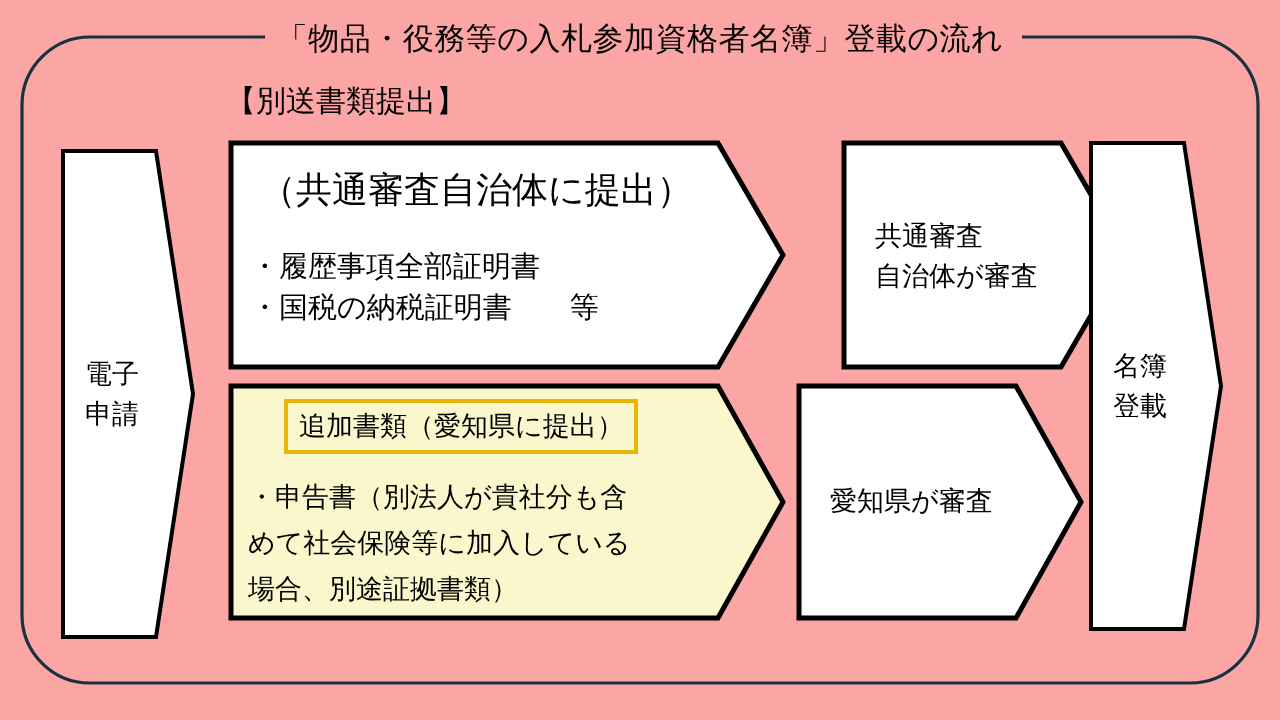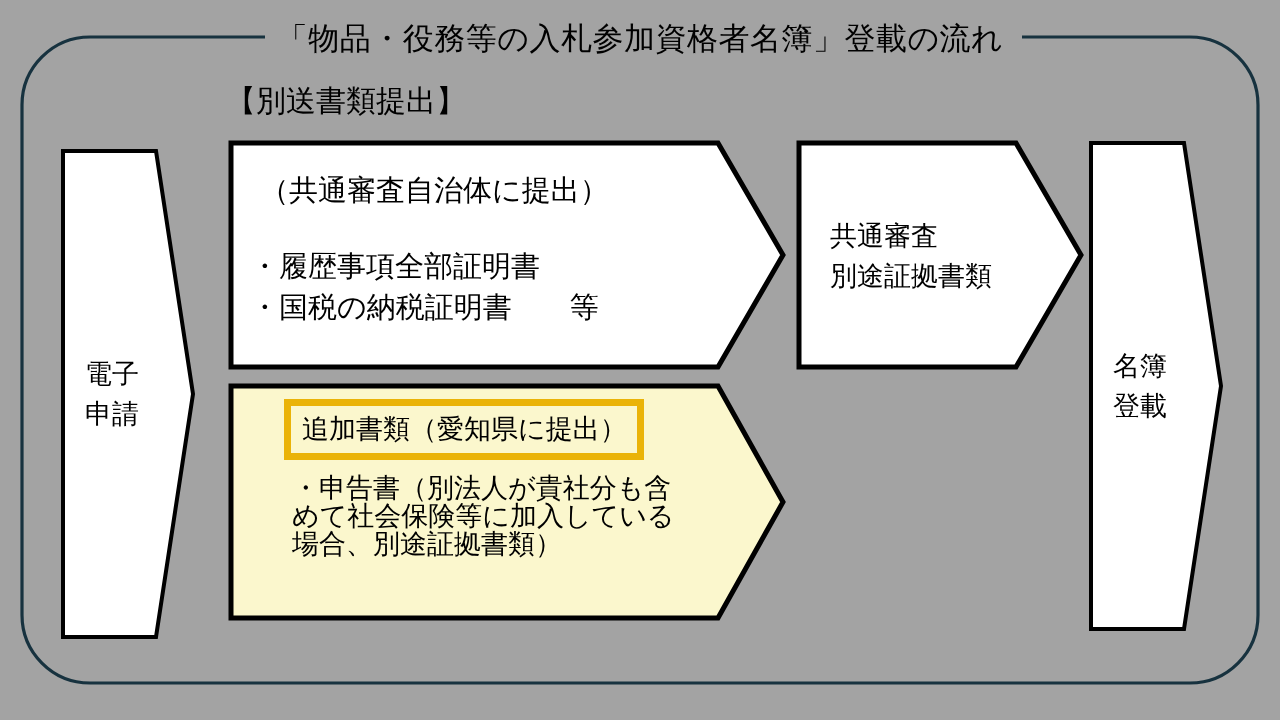--- a/index.html
+++ b/index.html
@@ -9,21 +9,21 @@
     background: #ffffff;
   }
   body {
     font-family: "Liberation Sans", "DejaVu Sans", sans-serif;
     color: #000000;
   }
   #stage {
     position: relative;
     width: 1280px;
     height: 720px;
-    background: #a3a3a3;
+    background: #fca5a5;
     overflow: hidden;
   }
   
   #frame-svg {
     position: absolute;
     left: 0;
     top: 0;
     width: 1280px;
     height: 720px;
     pointer-events: none;
@@ -74,44 +74,43 @@
     text-align: center;
   }
   
   .mid-label {
     font-size: 27px;
     line-height: 40px;
     text-align: left;
   }
   
   .box-heading {
-    font-size: 29px;
+    font-size: 36px;
     line-height: 40px;
   }
   .box-list {
     font-size: 29px;
     line-height: 41px;
     text-align: center;
   }
   
   #addl-caption {
     position: absolute;
     box-sizing: border-box;
-    border: 7px solid #eab308;
+    border: 4px solid #eab308;
     background: transparent;
     font-size: 27px;
     line-height: 30px;
     padding: 8px 10px 9px 11px;
     white-space: nowrap;
   }
   #addl-body {
     position: absolute;
     font-size: 27px;
-    line-height: 28px;
-    margin-left: 44px;
+    line-height: 46px;
   }
 </style>
 </head>
 <body>
 
 <div id="stage">
 
   <svg id="frame-svg" viewBox="0 0 1280 720" xmlns="http://www.w3.org/2000/svg">
 
     <path d="M 265 37 L 90 37 A 68 68 0 0 0 22 105 L 22 615 A 68 68 0 0 0 90 683 L 1190 683
@@ -139,27 +138,33 @@
   </div>
 
   <div class="shape" style="left:228px; top:383px; width:558px; height:238px;">
     <svg width="558" height="238" viewBox="0 0 558 238" xmlns="http://www.w3.org/2000/svg">
       <polygon points="3,3 490,3 555,119 490,235 3,235" fill="#fbf7cd" stroke="#000000" stroke-width="5" stroke-linejoin="miter"></polygon>
     </svg>
     <div id="addl-caption" style="left:56px; top:16px;">追加書類（愛知県に提出）</div>
     <div id="addl-body" style="left:20px; top:91px; width:400px;">・申告書（別法人が貴社分も含めて社会保険等に加入している場合、別途証拠書類）</div>
   </div>
 
-  <div class="shape" style="left:796px; top:140px; width:288px; height:230px;">
+  <div class="shape" style="left:841px; top:140px; width:288px; height:230px;">
     <svg width="288" height="230" viewBox="0 0 288 230" xmlns="http://www.w3.org/2000/svg">
       <polygon points="3,3 220,3 285,115 220,227 3,227" fill="#ffffff" stroke="#000000" stroke-width="5" stroke-linejoin="miter"></polygon>
     </svg>
-    <div class="shape-text mid-label" style="left:34px; top:76px;"><span>共通審査</span><br><span>別途証拠書類</span></div>
+    <div class="shape-text mid-label" style="left:34px; top:76px;"><span>共通審査</span><br><span>自治体が審査</span></div>
   </div>
 
+  <div class="shape" style="left:796px; top:383px; width:288px; height:238px;">
+    <svg width="288" height="238" viewBox="0 0 288 238" xmlns="http://www.w3.org/2000/svg">
+      <polygon points="3,3 220,3 285,119 220,235 3,235" fill="#ffffff" stroke="#000000" stroke-width="5" stroke-linejoin="miter"></polygon>
+    </svg>
+    <div class="shape-text mid-label" style="left:34px; top:98px;">愛知県が審査</div>
+  </div>
 
   <div class="shape" style="left:1088px; top:140px; width:136px; height:492px;text-decoration:underline;">
     <svg width="136" height="492" viewBox="0 0 136 492" xmlns="http://www.w3.org/2000/svg">
       <polygon points="3,3 96,3 133,246 96,489 3,489" fill="#ffffff" stroke="#000000" stroke-width="4" stroke-linejoin="miter"></polygon>
     </svg>
     <div class="shape-text tall-label" style="left:0px; top:206px; width:104px;"><span>名簿</span><br><span>登載</span></div>
   </div>
 
 </div>
 

